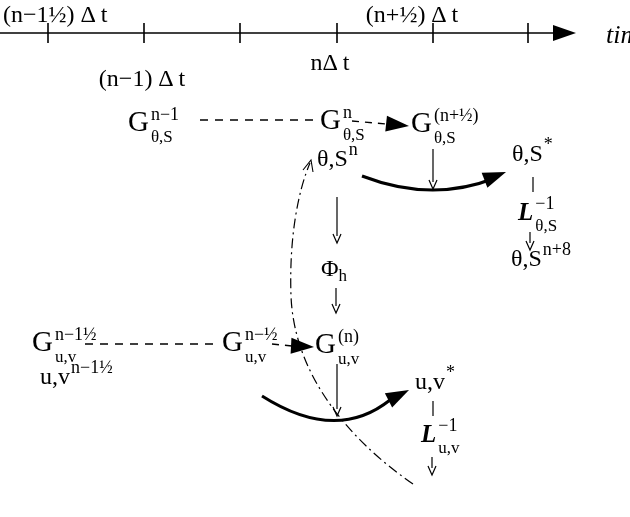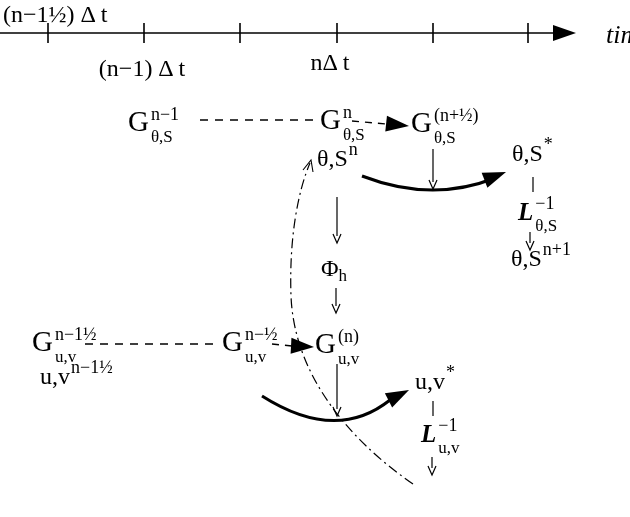--- a/index.html
+++ b/index.html
@@ -75,21 +75,22 @@
 
     <path d="M433 401 V416" stroke-width="1.2"></path>
     <path d="M432 457 V468" stroke-width="1.2"></path>
     <path d="M428 466 L432 475 L436 466" stroke-width="1.2"></path>
 
     <path d="M413 484 C345 437 294 372 291 296 C289 238 298 191 310 163" stroke-width="1.2" stroke-dasharray="10 4 2 4"></path>
     <path d="M303 170 L311 160 L313 172" stroke-width="1.1"></path>
   </svg>
 
   <div class="tl leftclip" style="left:3px;top:2px">(n−1½) Δ t</div>
-  <div class="tl" style="left:142px;top:56px">(n−1) Δ t</div>
+  <div class="tl" style="left:412px;top:2px">(n+½) Δ t</div>
+  <div class="tl" style="left:142px;top:66px">(n−1) Δ t</div>
   <div class="tl" style="left:330px;top:50px">nΔ t</div>
   <div class="timeword" style="left:586px;top:22px">time</div>
 
   <div class="mnode" style="left:128px;top:105px">
     <span class="gmain">G</span><span class="sc">
         <span class="sup">n−1</span>
         <span class="sub">θ,S</span>
       </span>
   </div>
   <div class="mnode" style="left:320px;top:103px">
@@ -110,21 +111,21 @@
   <div class="mnode" style="left:512px;top:135px">
     <span class="main">θ,S</span><span class="sup2">*</span>
   </div>
   <div class="mnode" style="left:518px;top:194px">
     <span class="lmain">L</span><span class="sc">
         <span class="sup">−1</span>
         <span class="sub">θ,S</span>
       </span>
   </div>
   <div class="mnode" style="left:511px;top:240px">
-    <span class="main">θ,S</span><span class="sup2">n+1</span>
+    <span class="main">θ,S</span><span class="sup2">n+8</span>
   </div>
 
   <div class="mnode" style="left:321px;top:256px">
     <span class="main">Φ</span><span class="phisub">h</span>
   </div>
 
   <div class="mnode" style="left:32px;top:325px">
     <span class="gmain">G</span><span class="sc">
         <span class="sup">n−1½</span>
         <span class="sub">u,v</span>

